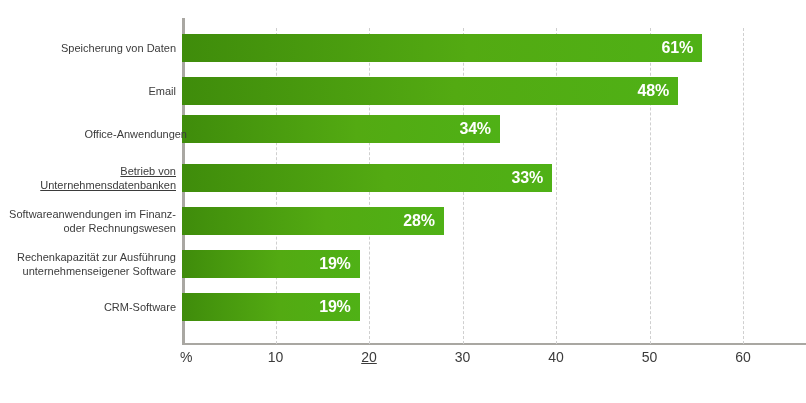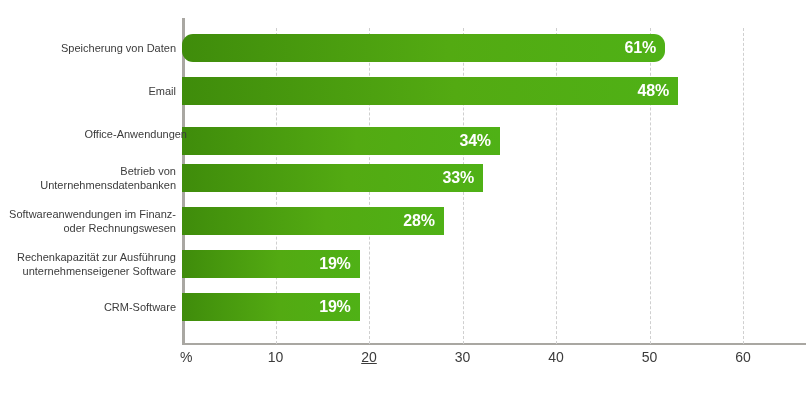--- a/index.html
+++ b/index.html
@@ -104,36 +104,36 @@
   <div id="gridlines">
       <div class="gridline" style="left: 275.5px;"></div>
       <div class="gridline" style="left: 369px;"></div>
       <div class="gridline" style="left: 462.5px;"></div>
       <div class="gridline" style="left: 556px;"></div>
       <div class="gridline" style="left: 649.5px;"></div>
       <div class="gridline" style="left: 743px;"></div>
     </div>
   <div id="bars">
       <div class="row" style="top: 34px; left: 182px; width: 570.35px;">
-        <div class="bar" style="width: 483px; border-radius: 11px;">
+        <div class="bar" style="width: 520px;">
           <span class="bar-value">61%</span>
         </div>
       </div>
       <div class="row" style="top: 77.2px; left: 182px; width: 448.8px;">
         <div class="bar" style="width: 496px;">
           <span class="bar-value">48%</span>
         </div>
       </div>
-      <div class="row" style="top: 127px; left: 182px; width: 317.9px;">
+      <div class="row" style="top: 115px; left: 182px; width: 317.9px;">
         <div class="bar" style="width: 317.9px;">
           <span class="bar-value">34%</span>
         </div>
       </div>
       <div class="row" style="top: 163.6px; left: 182px; width: 308.55px;">
-        <div class="bar" style="width: 301px;">
+        <div class="bar" style="width: 370px;">
           <span class="bar-value">33%</span>
         </div>
       </div>
       <div class="row" style="top: 206.8px; left: 182px; width: 275px;">
         <div class="bar" style="width: 261.8px;">
           <span class="bar-value">28%</span>
         </div>
       </div>
       <div class="row" style="top: 250px; left: 182px; width: 177.65px;">
         <div class="bar" style="width: 177.65px;">
@@ -143,21 +143,21 @@
       <div class="row" style="top: 293.2px; left: 182px; width: 177.65px;">
         <div class="bar" style="width: 177.65px;">
           <span class="bar-value">19%</span>
         </div>
       </div>
     </div>
   <div id="cat-labels">
       <div class="cat-label" style="top: 41px; left: 0px;">Speicherung von Daten</div>
       <div class="cat-label" style="top: 84.2px; left: 0px;">Email</div>
       <div class="cat-label" style="top: 127.4px; left: 0px; padding-left: 11px;">Office-Anwendungen</div>
-      <div class="cat-label" style="top: 163.6px; left: 0px;">Betrieb von
+      <div class="cat-label" style="top: 163.6px; left: 0px; text-decoration: underline;">Betrieb von
 Unternehmensdatenbanken</div>
       <div class="cat-label" style="top: 206.8px; left: 0px;">Softwareanwendungen im Finanz-
 oder Rechnungswesen</div>
       <div class="cat-label" style="top: 250px; left: 0px;">Rechenkapazität zur Ausführung
 unternehmenseigener Software</div>
       <div class="cat-label" style="top: 300.2px; left: 0px;">CRM-Software</div>
     </div>
   <div id="tick-labels">
       <div class="tick-label origin">%</div>
       <div class="tick-label" style="left: 275.5px;">10</div>

